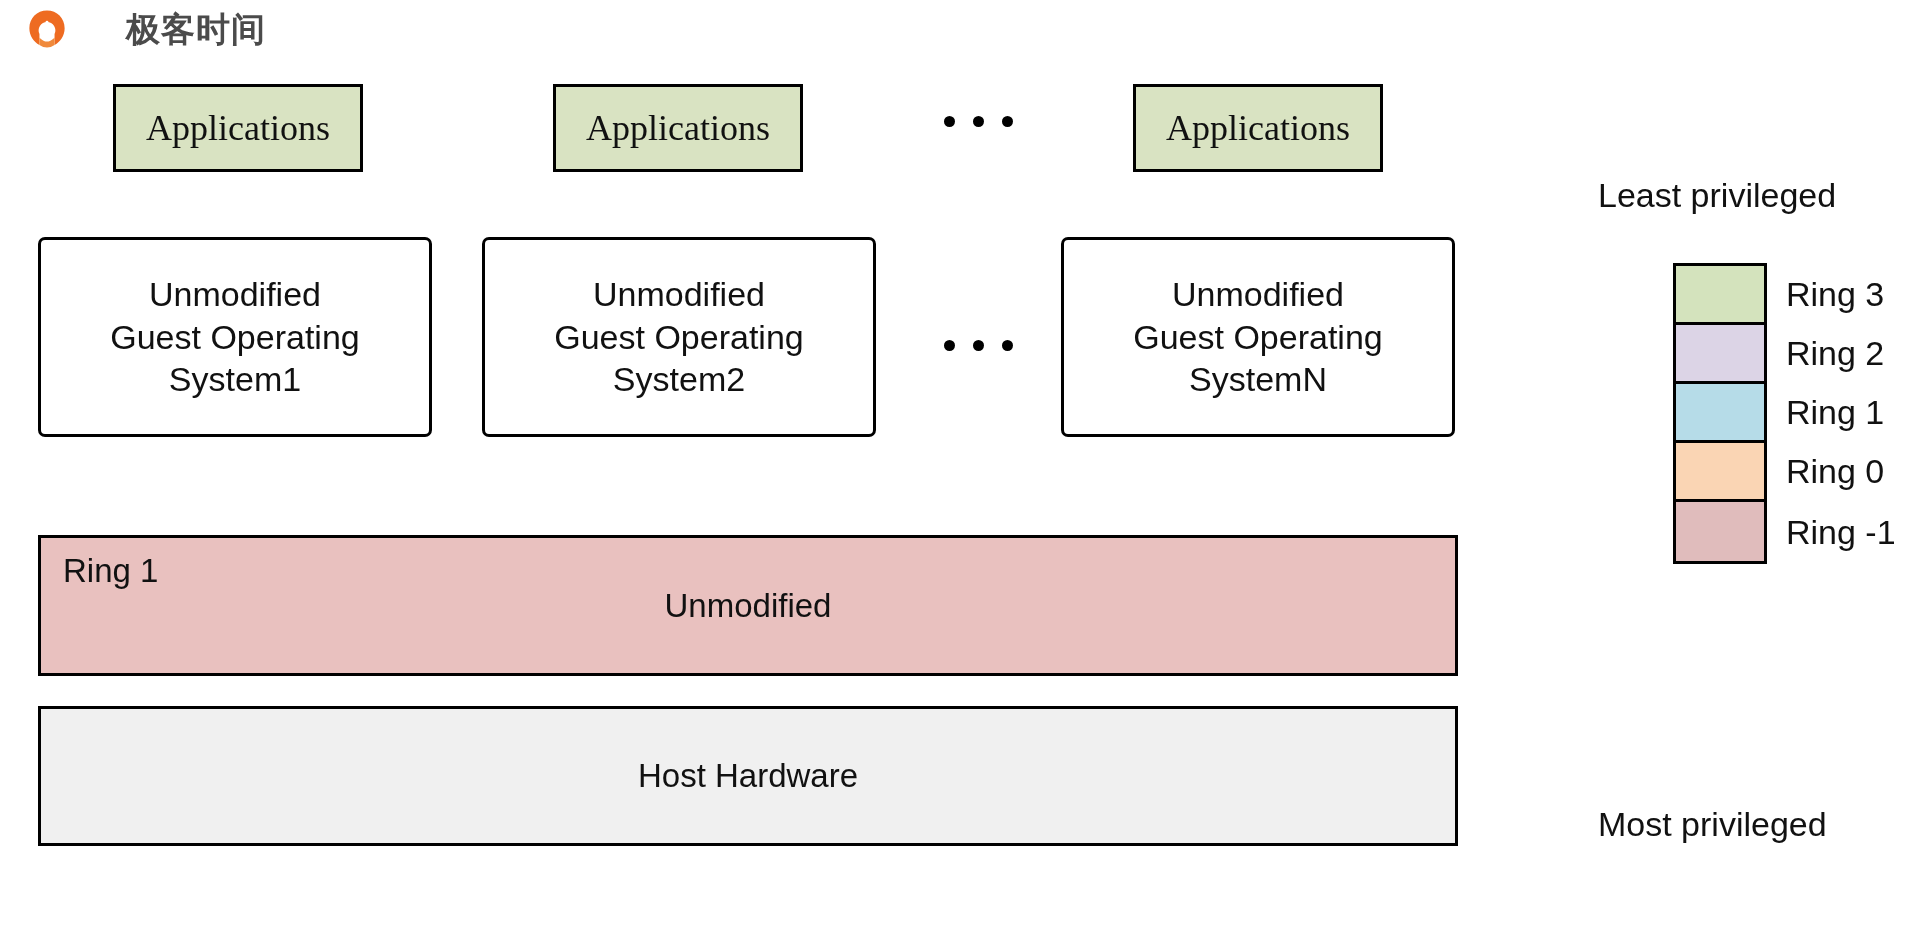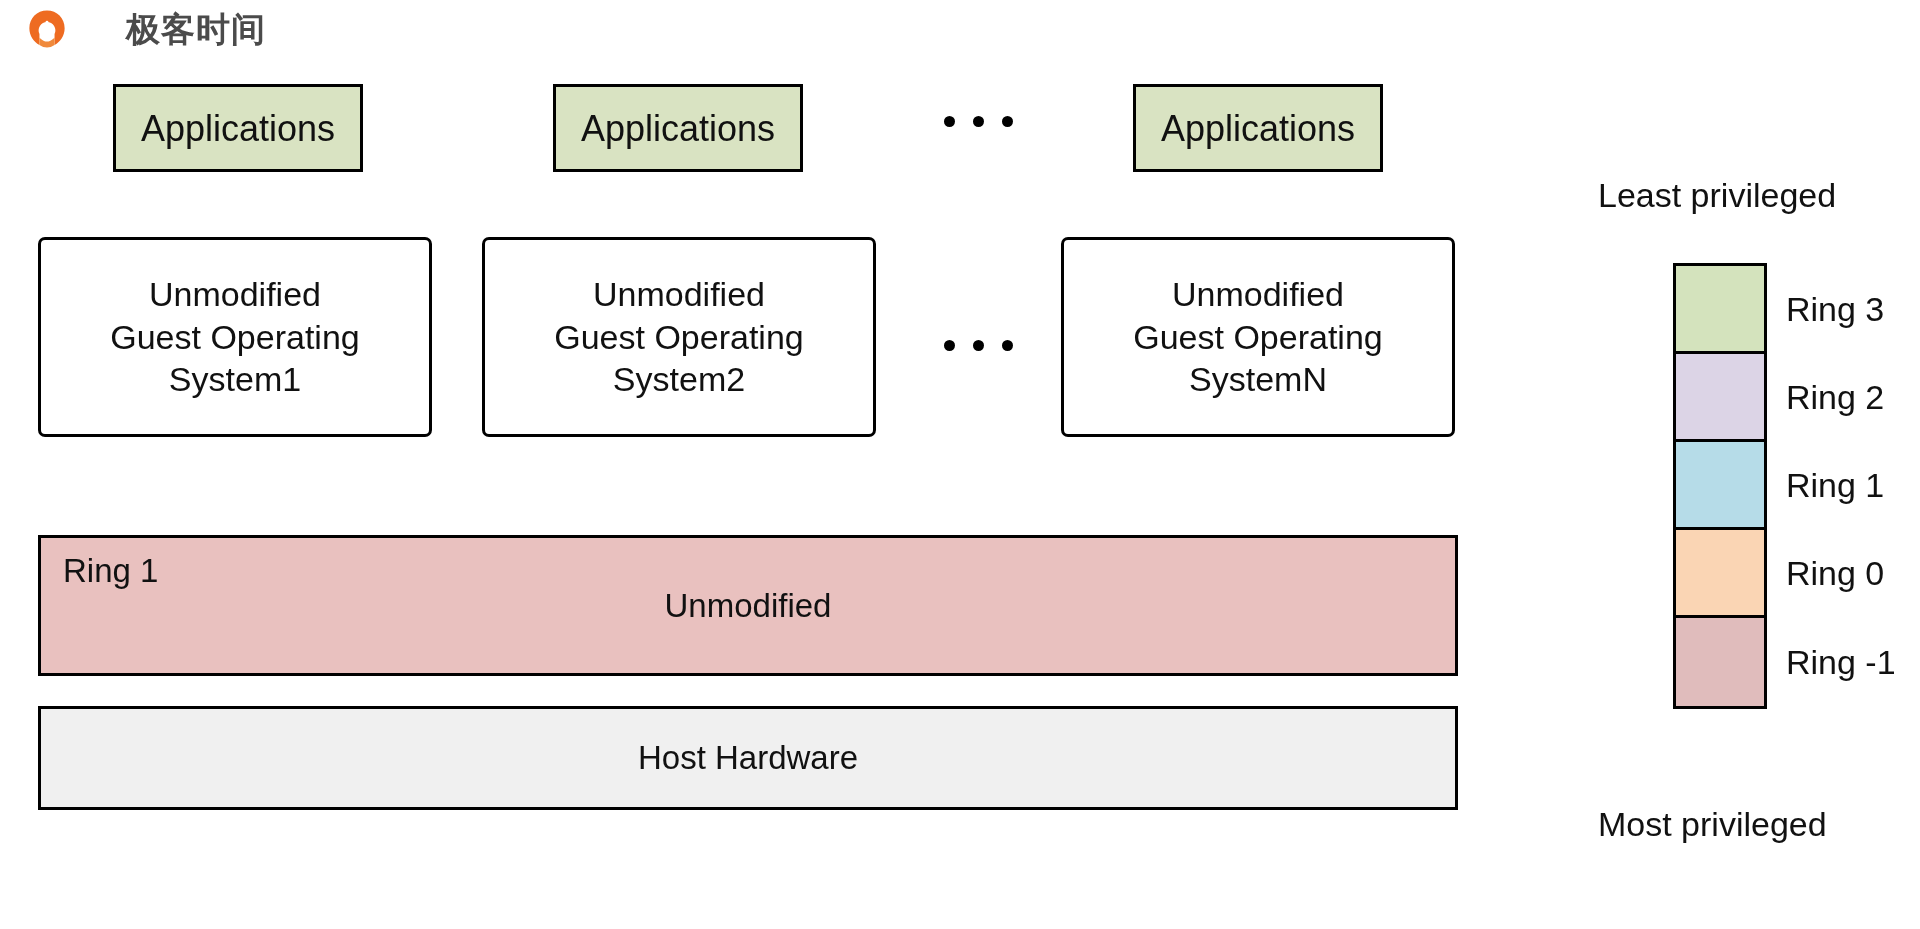--- a/index.html
+++ b/index.html
@@ -50,20 +50,21 @@
     justify-content: center;
     text-align: center;
     font-size: 34px;
     line-height: 1.25;
     color: #111111;
     white-space: pre-line;
   }
   .node.app {
     background: #d9e3c2;
     font-size: 36px;
+    font-family: Liberation Serif, serif;
   }
   .node.guest {
     background: #ffffff;
     border-radius: 7px;
   }
   .node.hypervisor {
     background: #e9c1bf;
     font-size: 33px;
   }
   .node.hardware {
@@ -106,21 +107,21 @@
 
   #legend-stack {
     position: absolute;
     left: 1673px;
     top: 263px;
     width: 94px;
     box-sizing: border-box;
     border: 3px solid #000000;
   }
   .legend-swatch {
-    height: 88px;
+    height: 59px;
     box-sizing: border-box;
     border-bottom: 3px solid #000000;
     position: relative;
   }
   .legend-swatch:last-child { border-bottom: none; }
   .legend-swatch span {
     position: absolute;
     left: 110px;
     top: 50%;
     transform: translateY(-50%);
@@ -169,21 +170,21 @@
 
 <div class="node guest" style="left:1061px; top:237px; width:394px; height:200px;">Unmodified
 Guest Operating
 SystemN</div>
 
 <div class="node hypervisor" style="left:38px; top:535px; width:1420px; height:141px;">
   <span class="ring-tag">Ring 1</span>
   <span>Unmodified</span>
 </div>
 
-<div class="node hardware" style="left:38px; top:706px; width:1420px; height:104px;">Host Hardware</div>
+<div class="node hardware" style="left:38px; top:706px; width:1420px; height:140px;">Host Hardware</div>
 
 <div id="legend-top">Least privileged</div>
 
 <div id="legend-stack">
   <div class="legend-swatch" style="background:#d4e3bd;">
     <span>Ring 3</span>
   </div>
   <div class="legend-swatch" style="background:#dcd4e6;">
     <span>Ring 2</span>
   </div>

